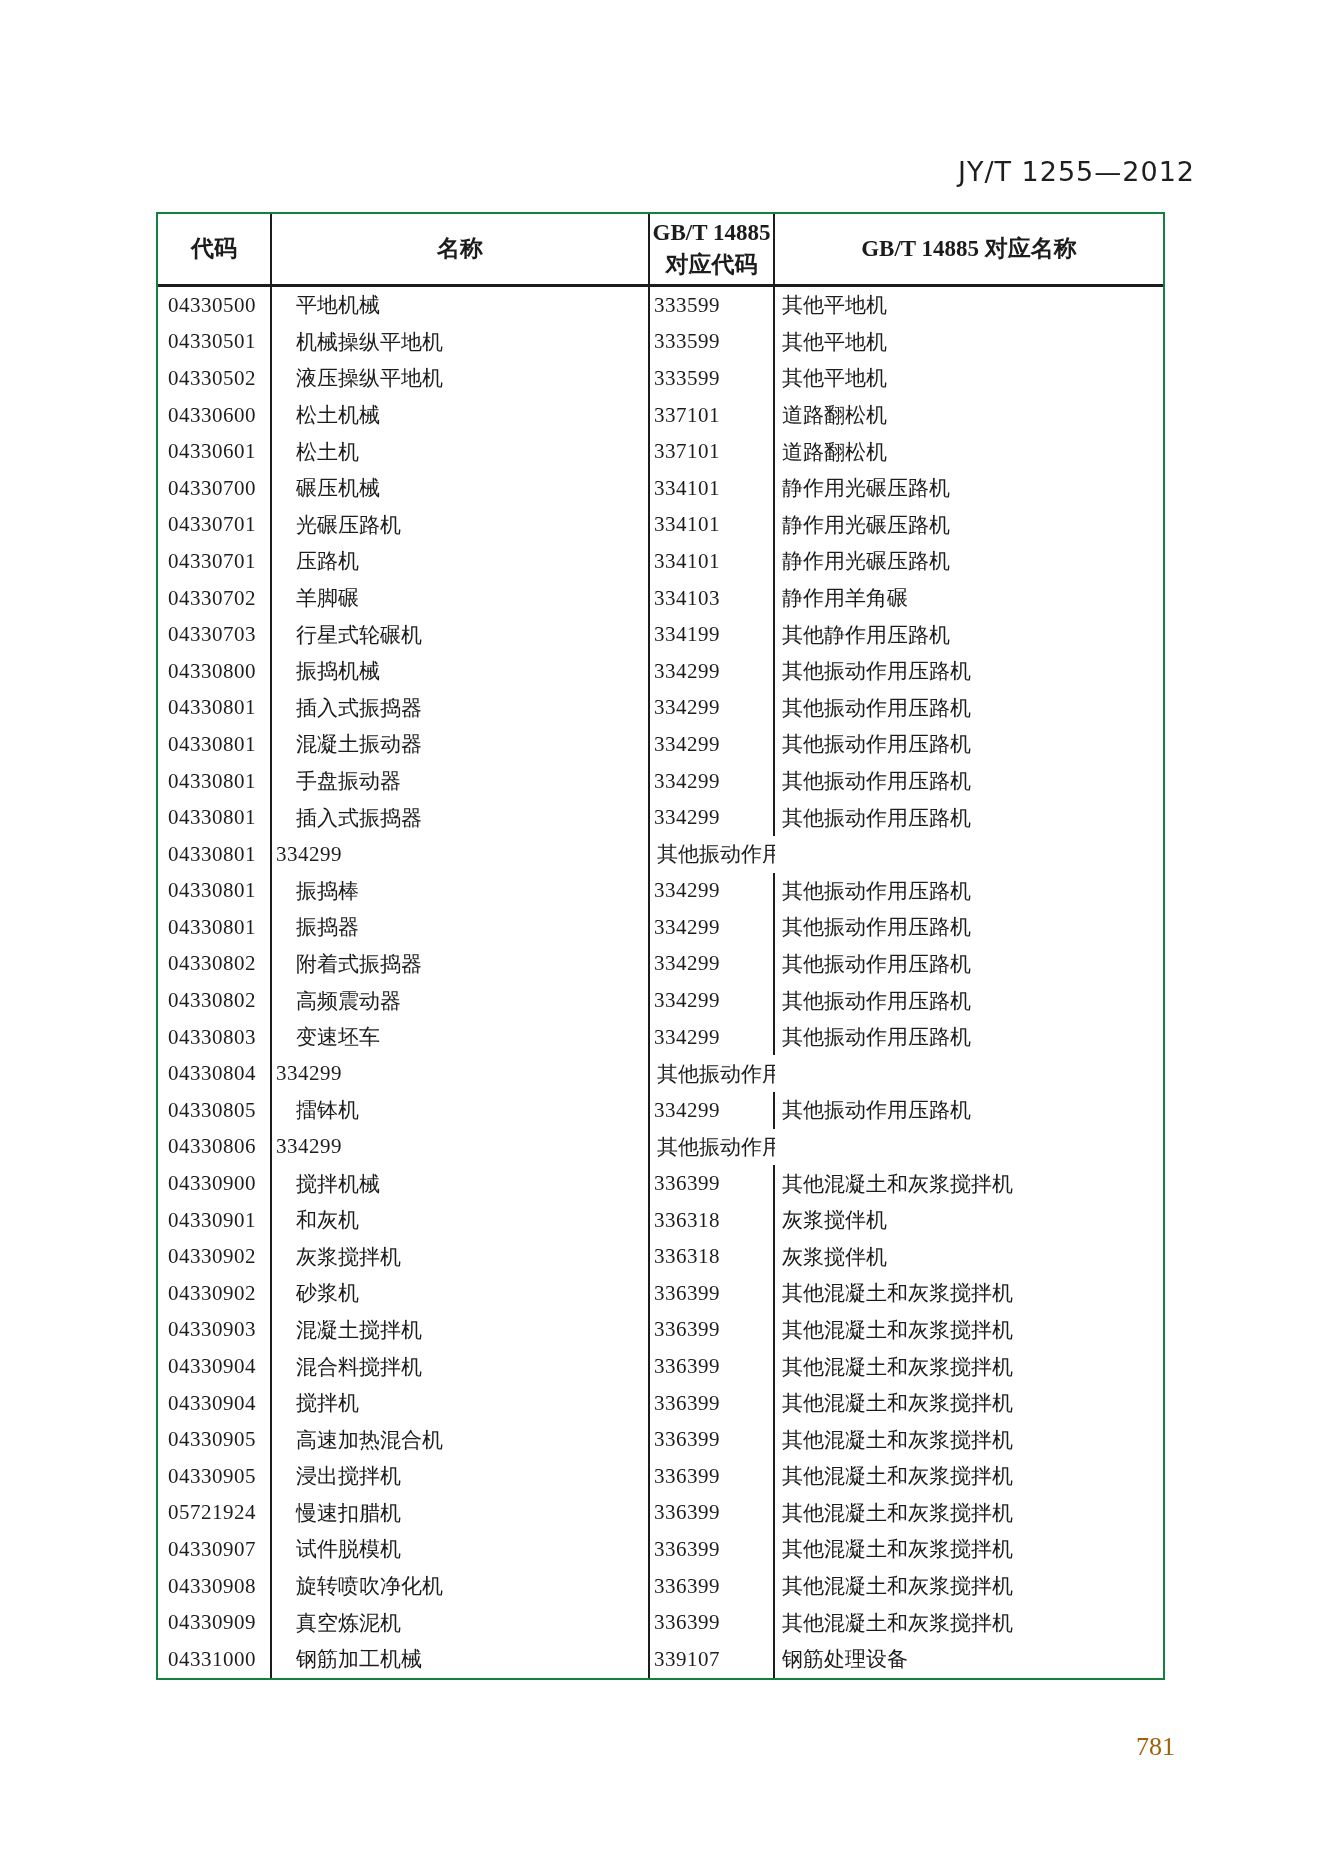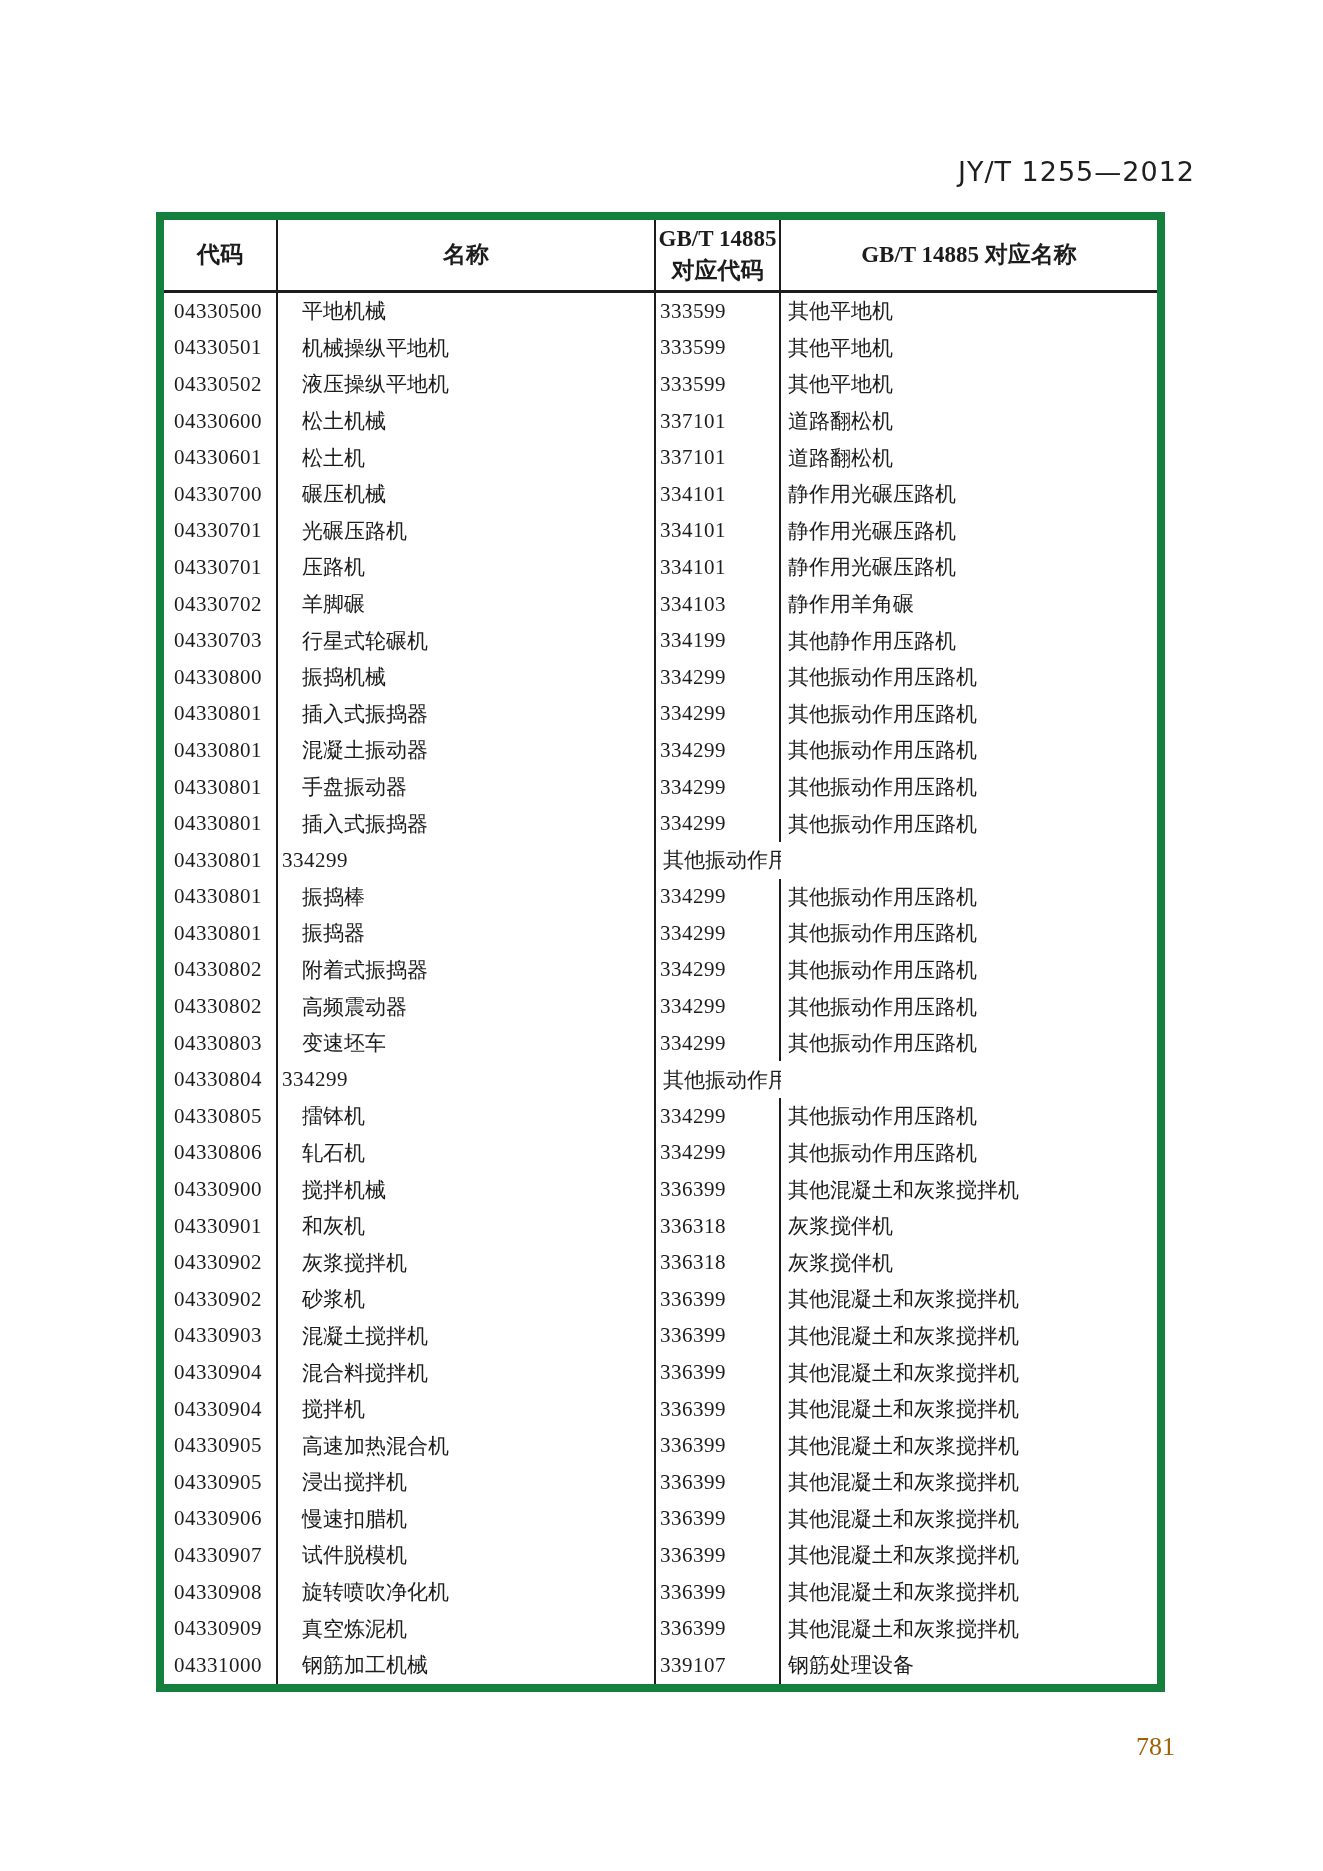--- a/index.html
+++ b/index.html
@@ -17,21 +17,21 @@
     font-family: "DejaVu Sans", "Liberation Sans", sans-serif;
     font-size: 27px;
     letter-spacing: 1px;
     color: #1e1e1e;
     white-space: nowrap;
   }
   .doc-table {
     position: absolute;
     left: 156px; top: 212px;
     width: 1009px;
-    border: 8px solid #15803d;
+    border: 2px solid #15803d;
     box-sizing: border-box;
     background: #ffffff;
   }
   .thead {
     display: grid;
     grid-template-columns: 114px 378px 125px 1fr;
     height: 73px;
     border-bottom: 3px solid #1c1c1c;
     box-sizing: border-box;
   }
@@ -220,21 +220,20 @@
           <div class="cell c4">其他振动作用压路机</div>
         </div>
         <div class="trow">
           <div class="cell c1 b-r">04330805</div>
           <div class="cell c2 b-r">擂钵机</div>
           <div class="cell c3 b-r">334299</div>
           <div class="cell c4">其他振动作用压路机</div>
         </div>
         <div class="trow">
           <div class="cell c1 b-r">04330806</div>
-          <div class="cell c2 b-r">轧石机</div>
           <div class="cell c3 b-r">334299</div>
           <div class="cell c4">其他振动作用压路机</div>
         </div>
         <div class="trow">
           <div class="cell c1 b-r">04330900</div>
           <div class="cell c2 b-r">搅拌机械</div>
           <div class="cell c3 b-r">336399</div>
           <div class="cell c4">其他混凝土和灰浆搅拌机</div>
         </div>
         <div class="trow">
@@ -279,21 +278,21 @@
           <div class="cell c3 b-r">336399</div>
           <div class="cell c4">其他混凝土和灰浆搅拌机</div>
         </div>
         <div class="trow">
           <div class="cell c1 b-r">04330905</div>
           <div class="cell c2 b-r">浸出搅拌机</div>
           <div class="cell c3 b-r">336399</div>
           <div class="cell c4">其他混凝土和灰浆搅拌机</div>
         </div>
         <div class="trow">
-          <div class="cell c1 b-r">04330906</div>
+          <div class="cell c1 b-r">05721924</div>
           <div class="cell c2 b-r">慢速扣腊机</div>
           <div class="cell c3 b-r">336399</div>
           <div class="cell c4">其他混凝土和灰浆搅拌机</div>
         </div>
         <div class="trow">
           <div class="cell c1 b-r">04330907</div>
           <div class="cell c2 b-r">试件脱模机</div>
           <div class="cell c3 b-r">336399</div>
           <div class="cell c4">其他混凝土和灰浆搅拌机</div>
         </div>

